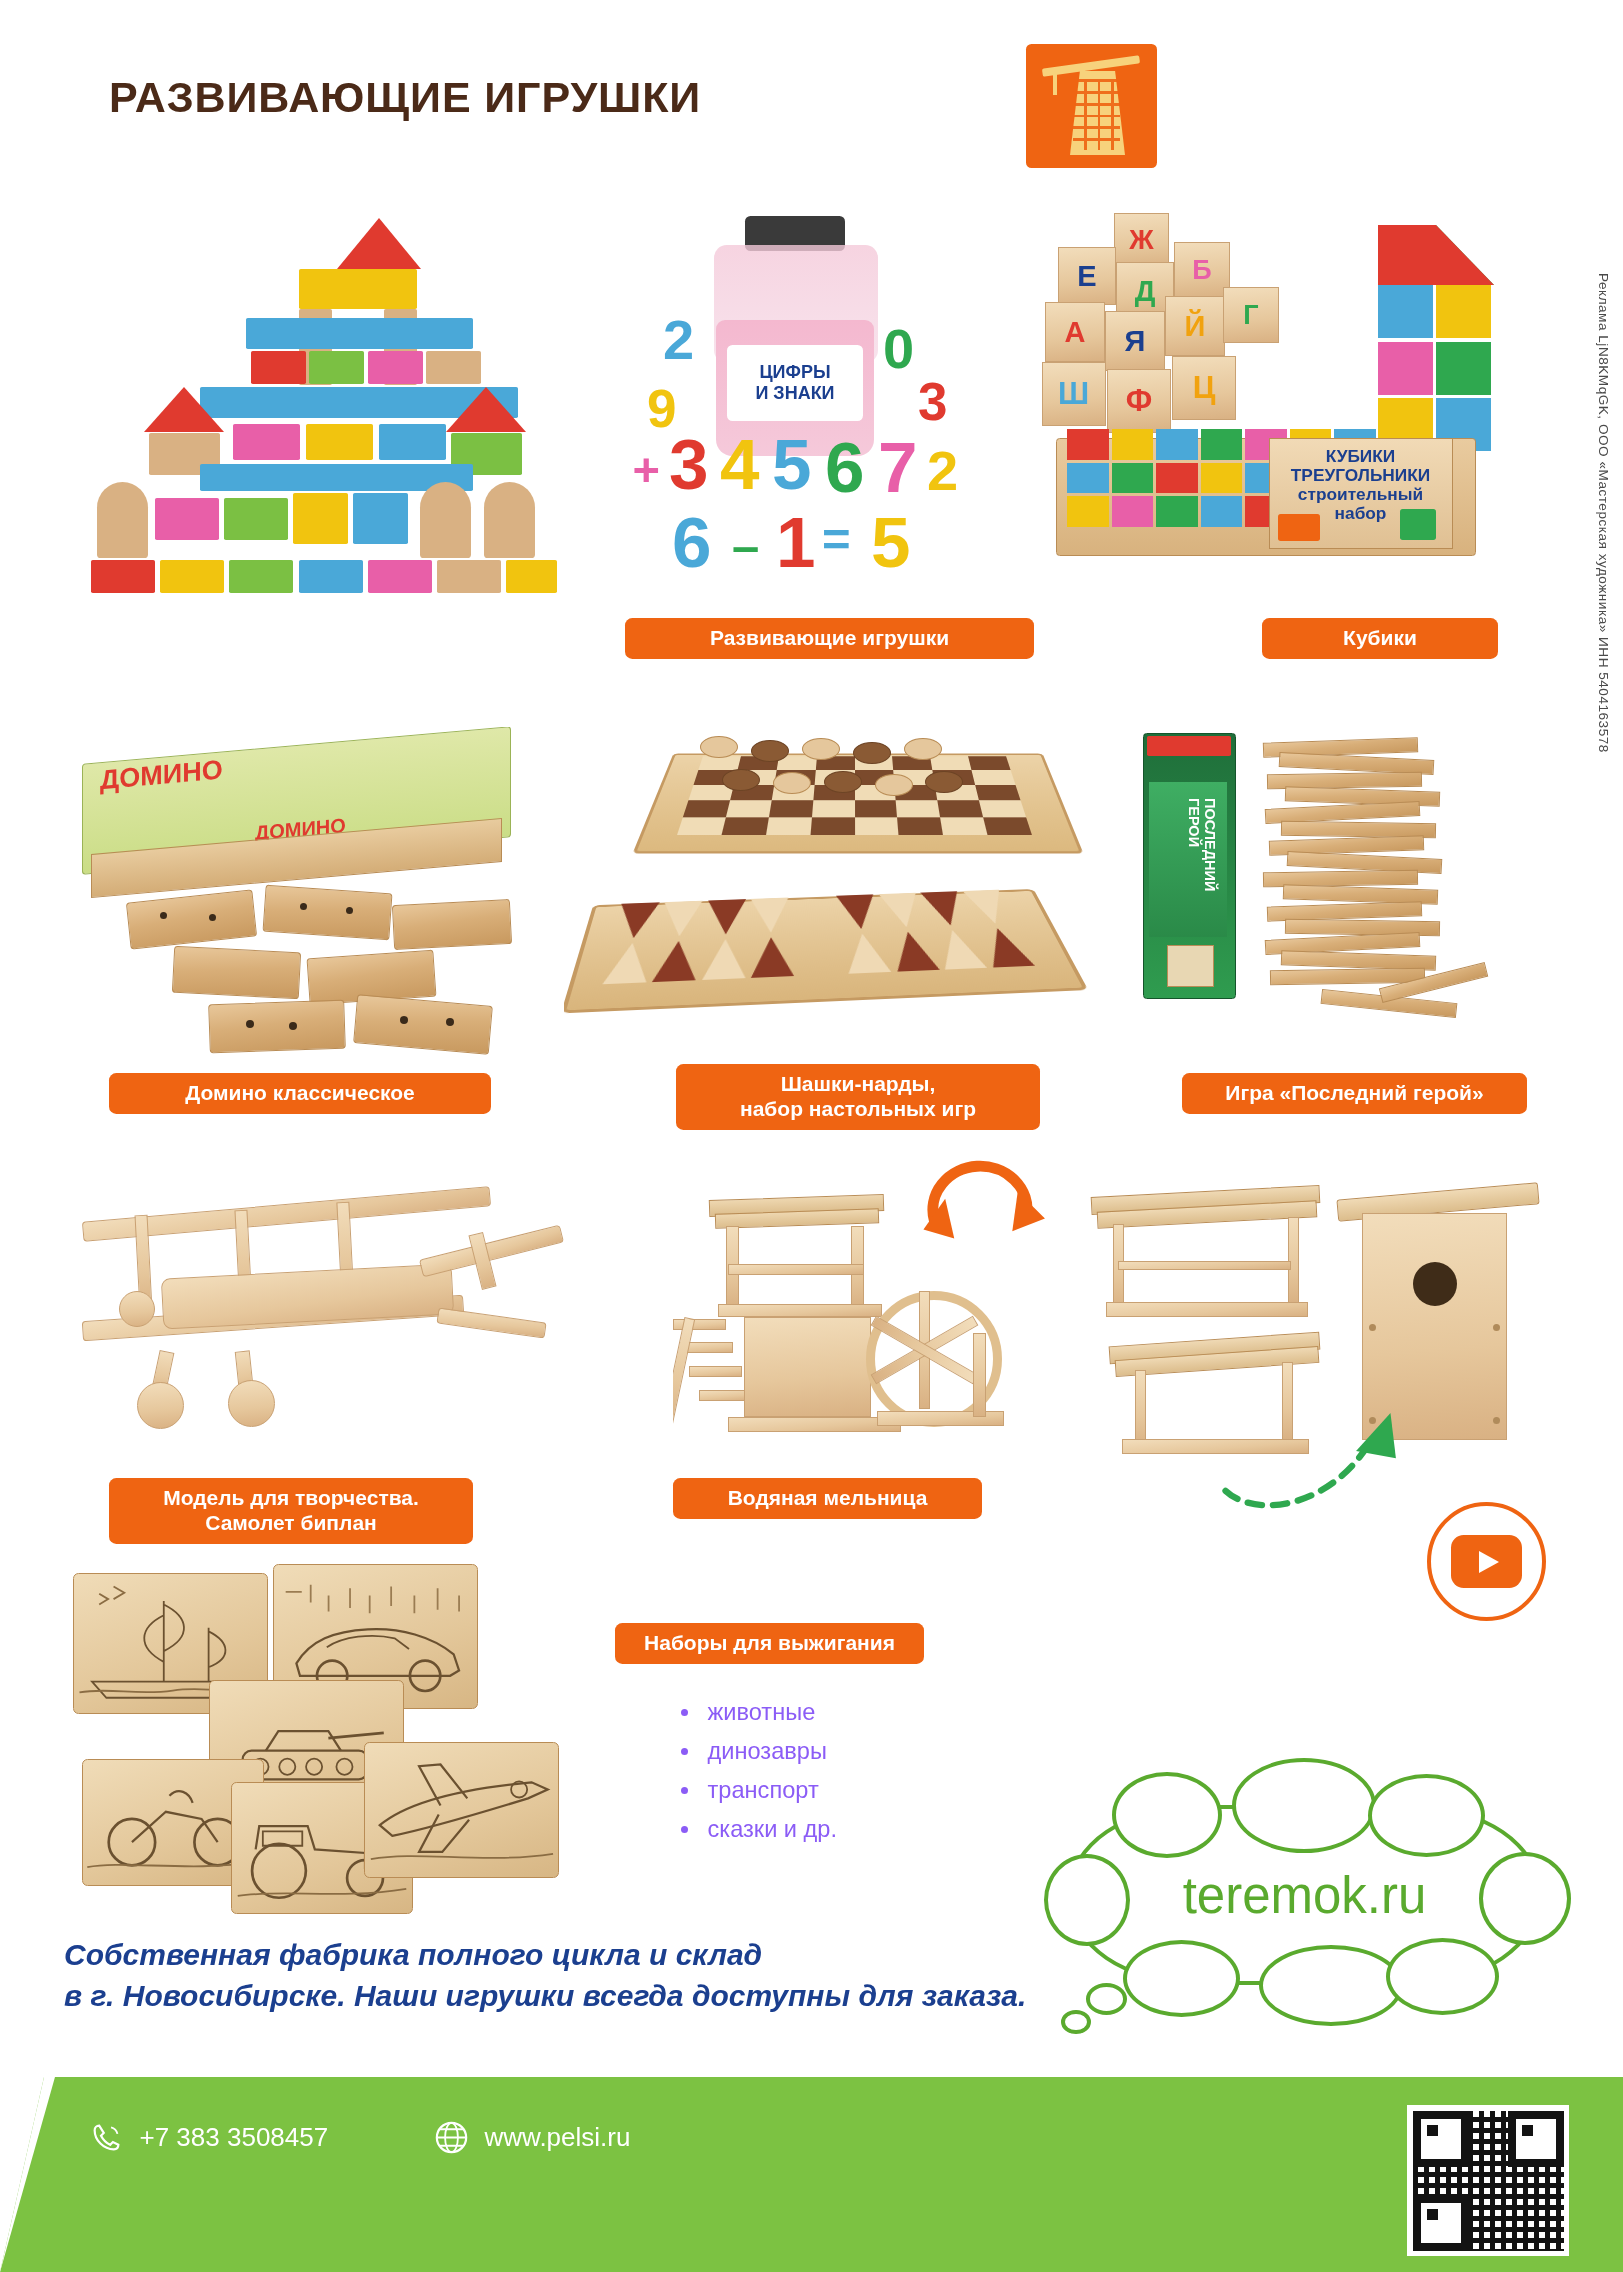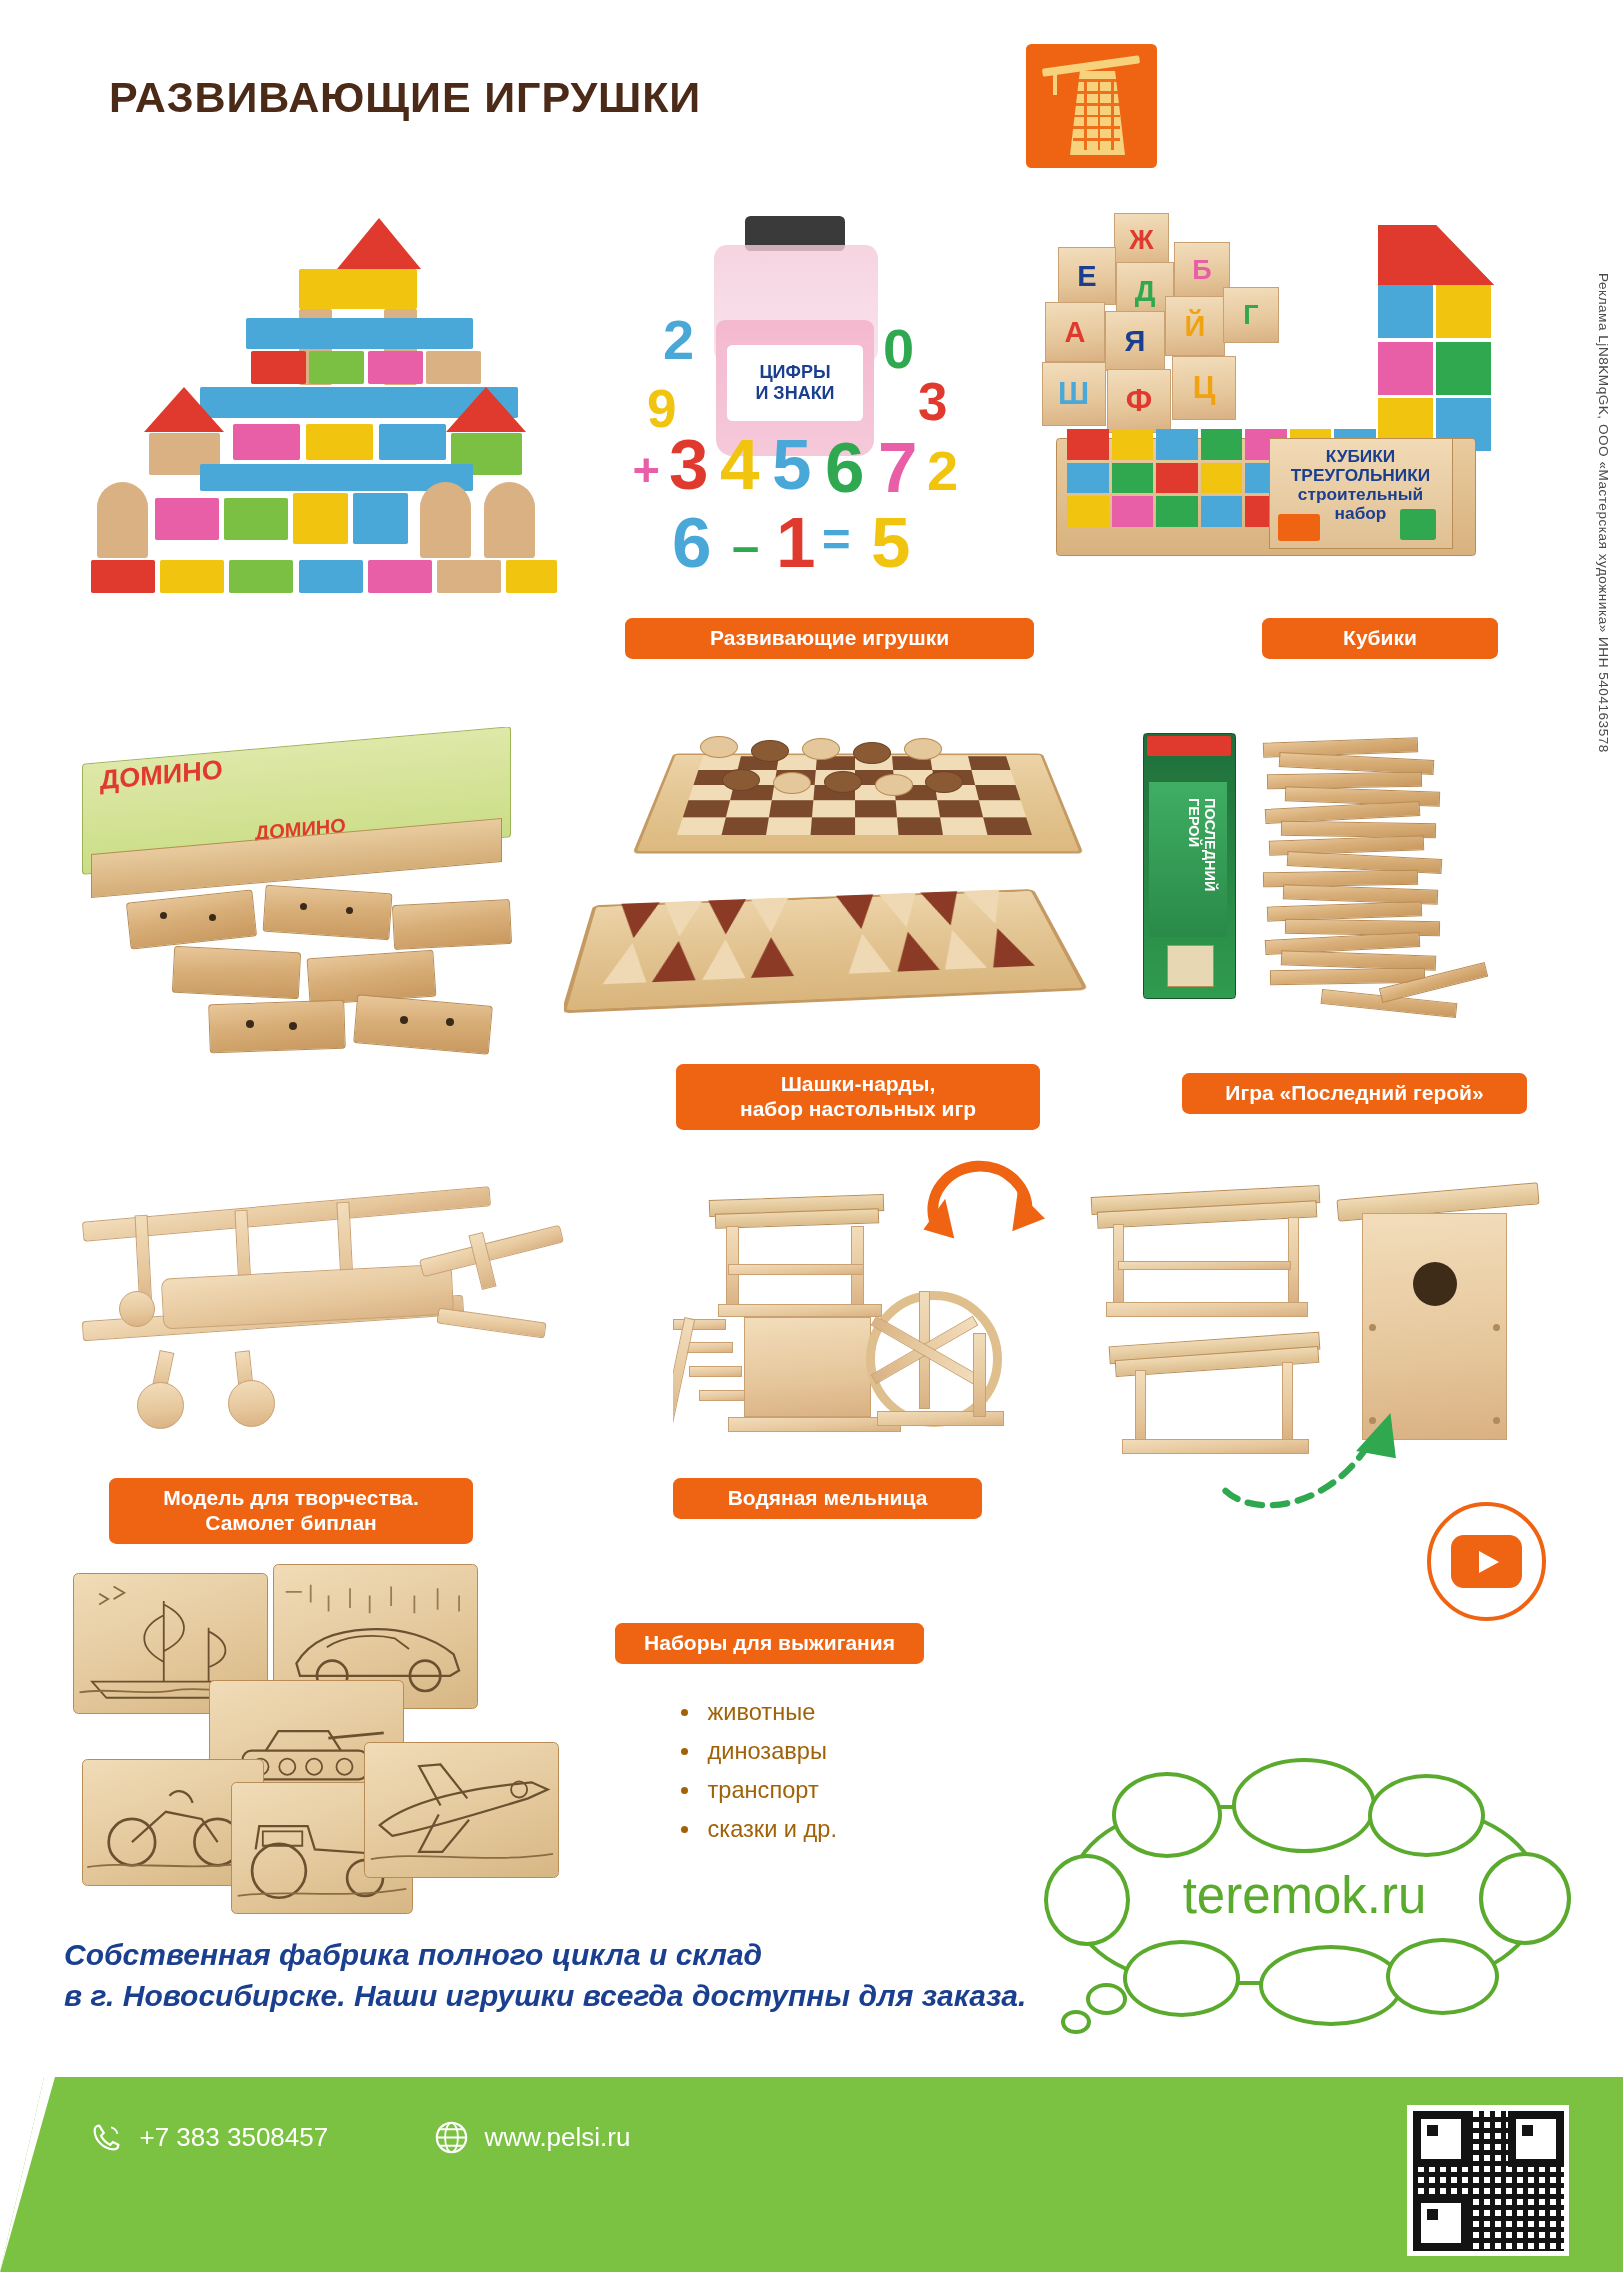--- a/index.html
+++ b/index.html
@@ -172,21 +172,21 @@
     border-radius: 5.5px;
     box-sizing: border-box;
   }
 
   
   .bullets {
     position: absolute;
     left: 671px;
     top: 1693px;
     font-size: 23.6px;
-    color: #a16207;
+    color: #8b5cf6;
     line-height: 1.65;
   }
   .bullets ul { margin: 0; padding-left: 31px; }
   .bullets li { padding-left: 5.5px; }
 
   
   .bubble {
     position: absolute;
     left: 1068px;
     top: 1805px;
@@ -524,20 +524,21 @@
     <div class="wood" style="position:absolute;left:282px;top:273px;width:136px;height:49px;transform:rotate(5deg);border-radius:3.6px;"></div>
     <div style="position:absolute;left:87px;top:185px;width:7.3px;height:7.3px;border-radius:50%;background:#3a2a1a;"></div>
     <div style="position:absolute;left:136px;top:187px;width:7.3px;height:7.3px;border-radius:50%;background:#3a2a1a;"></div>
     <div style="position:absolute;left:227px;top:176px;width:7.3px;height:7.3px;border-radius:50%;background:#3a2a1a;"></div>
     <div style="position:absolute;left:273px;top:180px;width:7.3px;height:7.3px;border-radius:50%;background:#3a2a1a;"></div>
     <div style="position:absolute;left:173px;top:293px;width:8.2px;height:8.2px;border-radius:50%;background:#3a2a1a;"></div>
     <div style="position:absolute;left:216px;top:295px;width:8.2px;height:8.2px;border-radius:50%;background:#3a2a1a;"></div>
     <div style="position:absolute;left:327px;top:289px;width:8.2px;height:8.2px;border-radius:50%;background:#3a2a1a;"></div>
     <div style="position:absolute;left:373px;top:291px;width:8.2px;height:8.2px;border-radius:50%;background:#3a2a1a;"></div>
   </div>
+  <div class="pill" style="left:109px; top:1073px; width:382px;">Домино классическое</div>
 
   <div class="photo" style="left:564px; top:709px; width:564px; height:364px;">
 
     <div style="position:absolute;left:91px;top:9px;width:400px;height:155px;background:linear-gradient(180deg,#ecd3a8,#dcb97f);border:3.6px solid #c59a62;border-radius:5.5px;transform:perspective(636px) rotateX(52deg);"></div>
     <div style="position:absolute;left:127px;top:20px;width:327px;height:127px;display:grid;grid-template-columns:repeat(8,1fr);grid-template-rows:repeat(5,1fr);transform:perspective(636px) rotateX(52deg);">
       <div style="background:#f0dcb6"></div>
         <div style="background:#7b4a2c"></div>
         <div style="background:#f0dcb6"></div>
         <div style="background:#7b4a2c"></div>
         <div style="background:#f0dcb6"></div>

